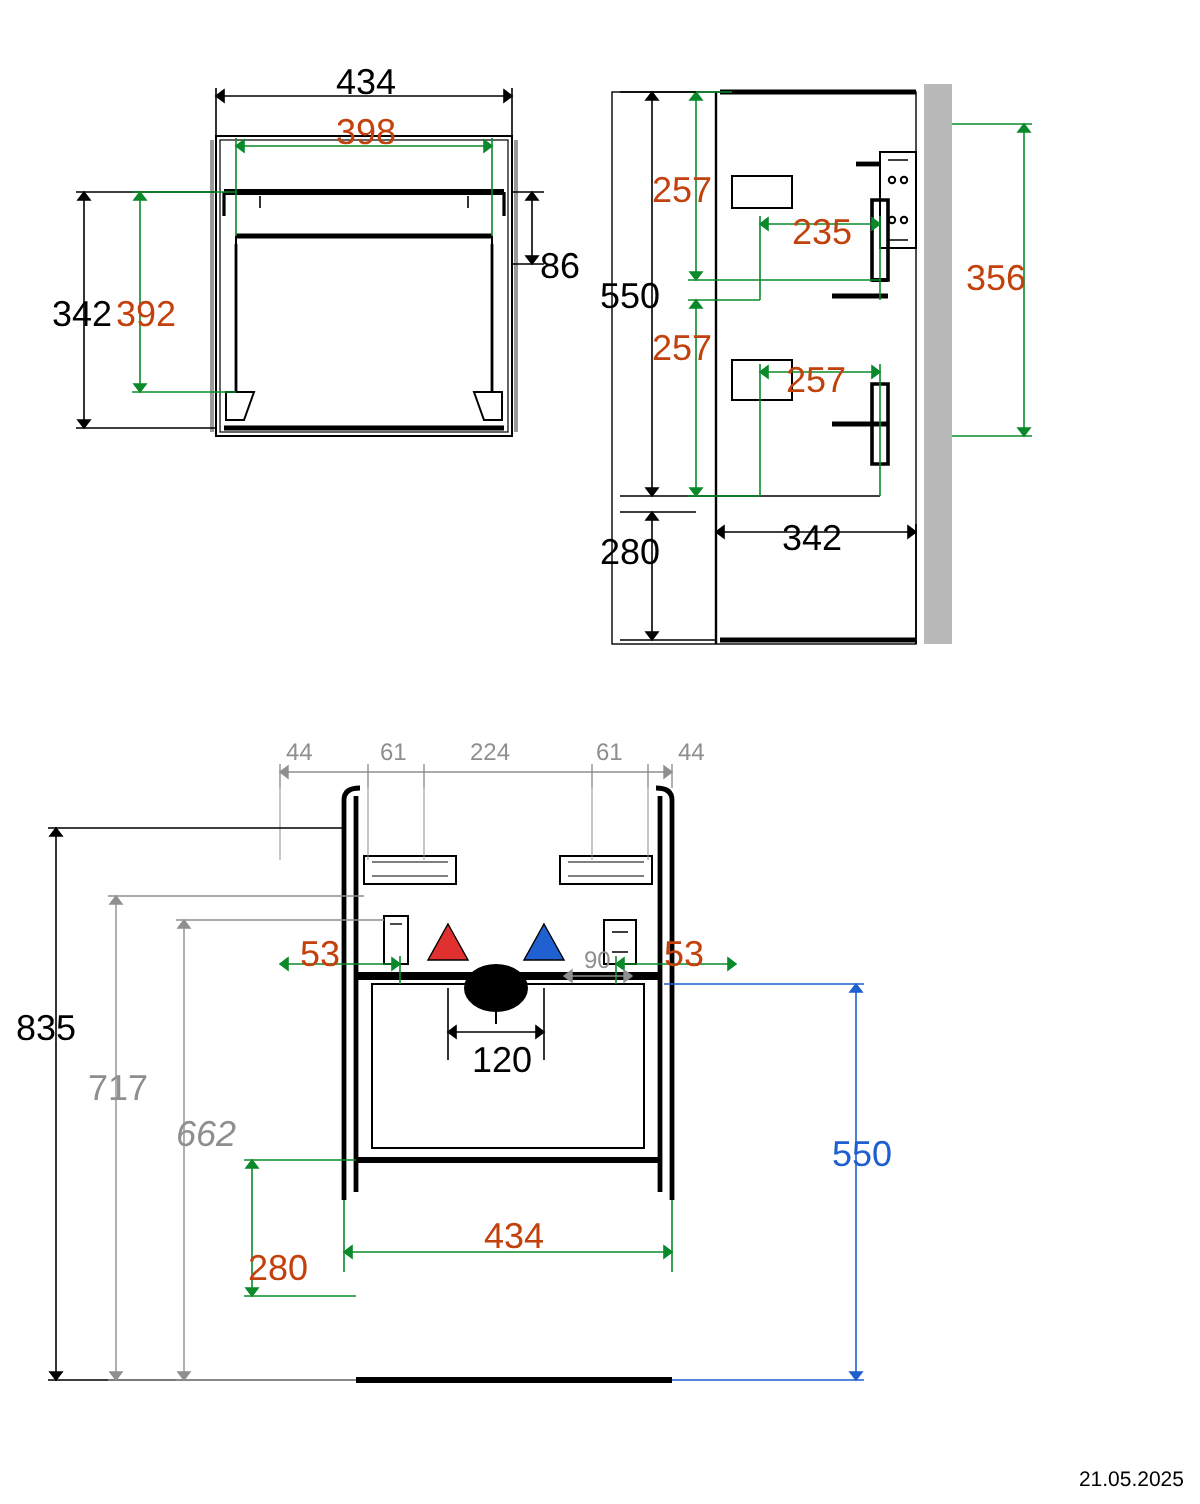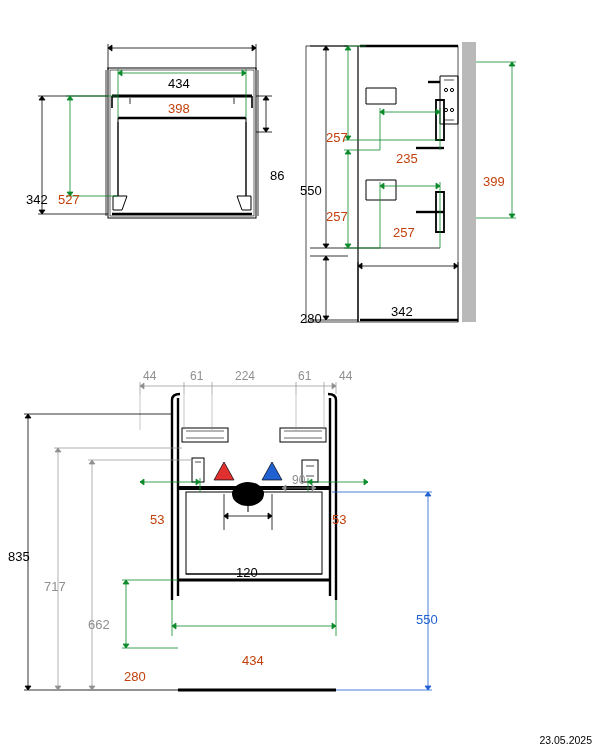--- a/index.html
+++ b/index.html
@@ -10,21 +10,21 @@
     position:relative;
     overflow:hidden;
   }
   #sheet{position:absolute;left:0;top:0;width:600px;height:752px;}
   .lbl{position:absolute;white-space:nowrap;line-height:1;}
   .grn{color:#c2410c;}
   .blk{color:#000000;}
   .gry{color:#8f8f8f;}
   .blu{color:#1f5fd0;}
   .f12{font-size:12px;}
-  .f13{font-size:13px;margin-top:45px;}
+  .f13{font-size:18px;}
   .date{position:absolute;right:8px;bottom:6px;font-size:10.5px;color:#000;}
 </style>
 </head>
 <body>
 
 <svg id="sheet" viewBox="0 0 600 752">
   <rect x="0" y="0" width="600" height="752" fill="#ffffff"></rect>
 
   <g stroke-linecap="butt">
 
@@ -280,43 +280,43 @@
       <path d="M332 492 L432 492 M336 690 L432 690"></path>
       <path d="M425 496 L428 492 L431 496 Z" fill="#1f5fd0"></path>
       <path d="M425 686 L428 690 L431 686 Z" fill="#1f5fd0"></path>
     </g>
   </g>
 </svg>
 
 <div class="lbl blk f13" style="left:168px;top:32px;">434</div>
 <div class="lbl grn f13" style="left:168px;top:57px;">398</div>
 <div class="lbl blk f13" style="left:26px;top:148px;">342</div>
-<div class="lbl grn f13" style="left:58px;top:148px;">527</div>
+<div class="lbl grn f13" style="left:58px;top:148px;">392</div>
 <div class="lbl blk f13" style="left:270px;top:124px;">86</div>
 
 <div class="lbl grn f13" style="left:326px;top:86px;">257</div>
 <div class="lbl blk f13" style="left:300px;top:139px;">550</div>
 <div class="lbl grn f13" style="left:326px;top:165px;">257</div>
 <div class="lbl grn f13" style="left:396px;top:107px;">235</div>
 <div class="lbl grn f13" style="left:393px;top:181px;">257</div>
-<div class="lbl grn f13" style="left:483px;top:130px;">399</div>
+<div class="lbl grn f13" style="left:483px;top:130px;">356</div>
 <div class="lbl blk f13" style="left:300px;top:267px;">280</div>
 <div class="lbl blk f13" style="left:391px;top:260px;">342</div>
 
 <div class="lbl gry f12" style="left:143px;top:370px;">44</div>
 <div class="lbl gry f12" style="left:190px;top:370px;">61</div>
 <div class="lbl gry f12" style="left:235px;top:370px;">224</div>
 <div class="lbl gry f12" style="left:298px;top:370px;">61</div>
 <div class="lbl gry f12" style="left:339px;top:370px;">44</div>
 
 <div class="lbl grn f13" style="left:150px;top:468px;">53</div>
 <div class="lbl grn f13" style="left:332px;top:468px;">53</div>
 <div class="lbl gry f12" style="left:292px;top:474px;">90</div>
 <div class="lbl blk f13" style="left:236px;top:521px;">120</div>
 
 <div class="lbl blk f13" style="left:8px;top:505px;">835</div>
 <div class="lbl gry f13" style="left:44px;top:535px;">717</div>
-<div class="lbl gry f13" style="left:88px;top:573px;">662</div>
+<div class="lbl gry f13" style="left:88px;top:558px;font-style:italic;">662</div>
 <div class="lbl grn f13" style="left:124px;top:625px;">280</div>
 <div class="lbl grn f13" style="left:242px;top:609px;">434</div>
 <div class="lbl blu f13" style="left:416px;top:568px;">550</div>
 
-<div class="date">23.05.2025</div>
+<div class="date">21.05.2025</div>
 
 </body></html>

